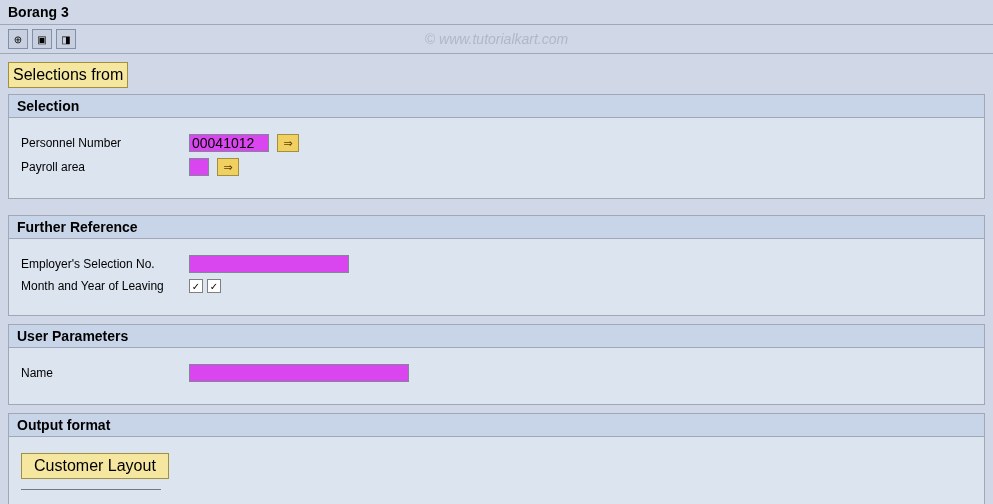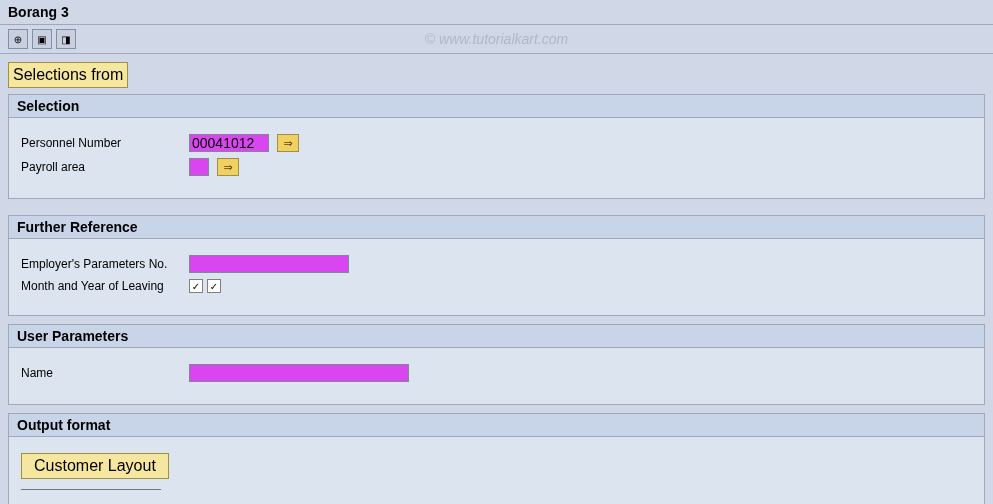--- a/index.html
+++ b/index.html
@@ -222,21 +222,21 @@
   </div>
 
   <div class="section-spacer"></div>
 
   
   <div class="section">
     <div class="section-header">Further Reference</div>
     <div class="section-body">
 
       <div class="field-row">
-        <span class="field-label">Employer's Parameters No.</span>
+        <span class="field-label">Employer's Selection No.</span>
         <input type="text" class="field-input field-input-md" value="" style="">
       </div>
 
       <div class="field-row">
         <span class="field-label">Month and Year of Leaving</span>
         <div class="checkbox-group">
           <div class="checkbox-styled">✓</div>
           <div class="checkbox-styled">✓</div>
         </div>
       </div>

